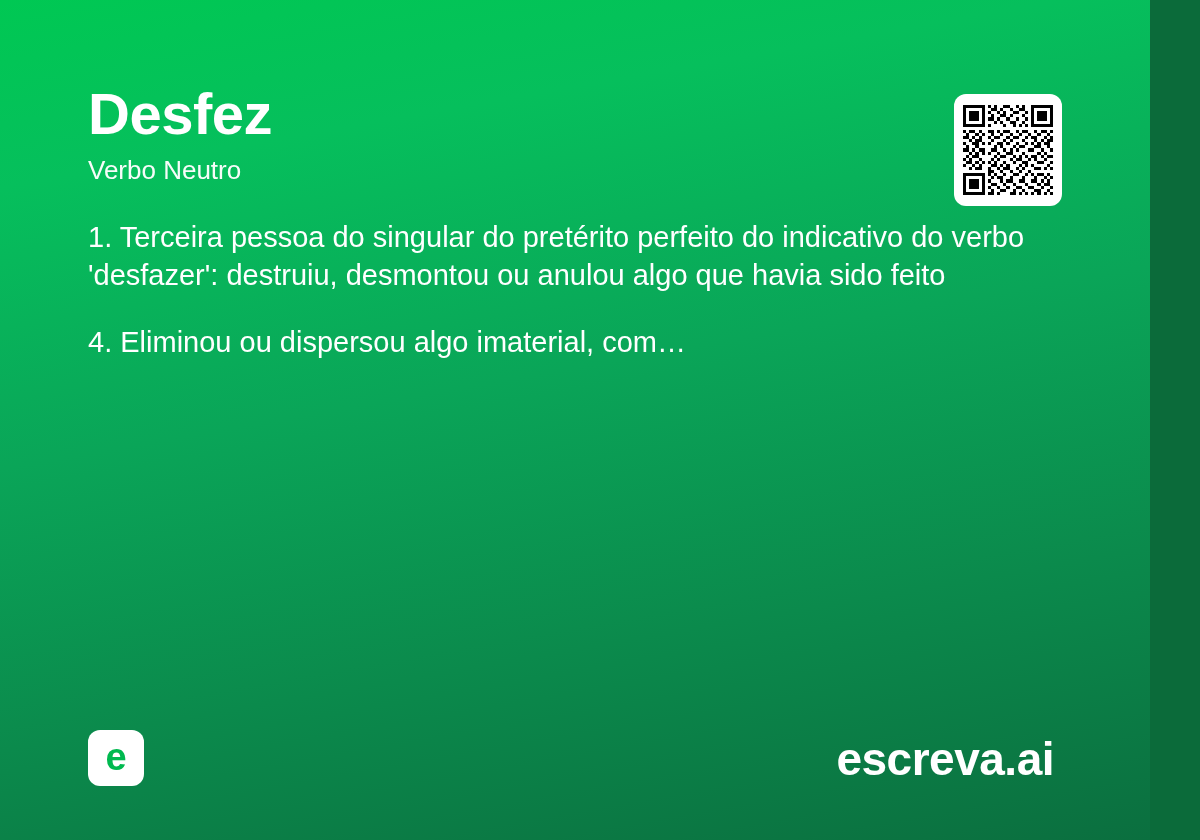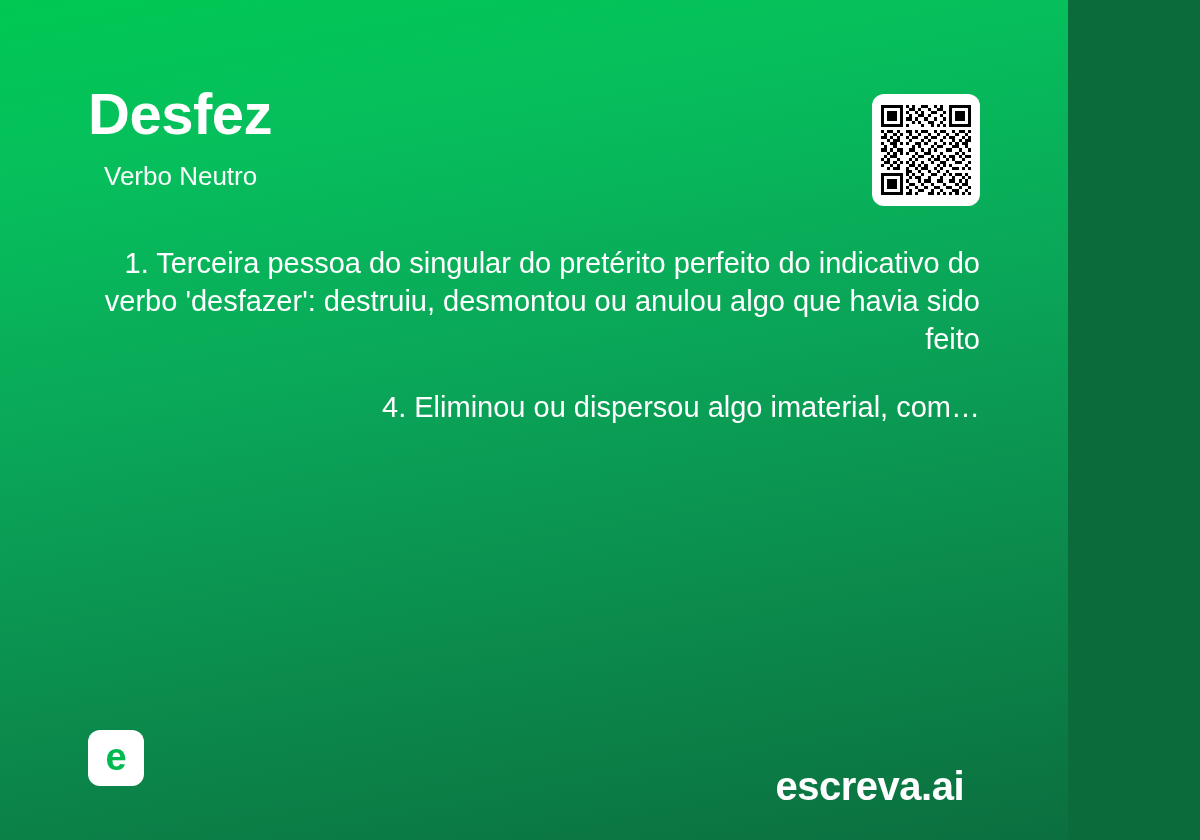--- a/index.html
+++ b/index.html
@@ -8,21 +8,21 @@
   }
   body {
     width: 1200px;
     height: 840px;
     font-family: "Liberation Sans", sans-serif;
     background: #0b6b3a;
     overflow: hidden;
   }
   .card {
     position: relative;
-    width: 1068px;
+    width: 1150px;
     height: 840px;
     box-sizing: border-box;
     background: linear-gradient(170deg, #00c853 0%, #06bf5c 18%, #0aa558 45%, #0b8a4c 72%, #0b6f3f 100%);
     overflow: hidden;
   }
   .inner {
     position: absolute;
     left: 88px;
     top: 84px;
     right: 88px;
@@ -33,27 +33,26 @@
     font-weight: bold;
     color: #ffffff;
     letter-spacing: -0.5px;
     line-height: 1.05;
     margin: 0 0 10px 0;
   }
   .class-label {
     font-size: 26px;
     color: #ffffff;
     font-weight: 500;
-    margin: 16px;
+    margin: 0;
     opacity: 0.97;
   }
   .definitions {
-    margin-top: 52px;
+    margin-top: 32px;
     max-width: 1000px;
-    text-align: right;
   }
   .definition {
     font-size: 29px;
     line-height: 1.32;
     color: #ffffff;
     margin-bottom: 26px;
     font-weight: 400;
   }
   .qr {
     position: absolute;
@@ -94,27 +93,26 @@
     width: 56px;
     height: 56px;
     line-height: 54px;
     text-align: center;
     font-size: 38px;
     font-weight: bold;
     color: #00b94f;
   }
   .brand {
     position: absolute;
-    right: 16px;
+    right: 8px;
     top: 2px;
-    font-size: 40px;
+    font-size: 46px;
     font-weight: bold;
     color: #ffffff;
     letter-spacing: -0.5px;
-    margin-top: 32px;
   }
 </style>
 </head>
 <body>
 
 <div class="card">
 
   <div class="qr">
     <svg viewBox="0 0 29 29" shape-rendering="crispEdges">
       <rect width="29" height="29" fill="#ffffff"></rect>

